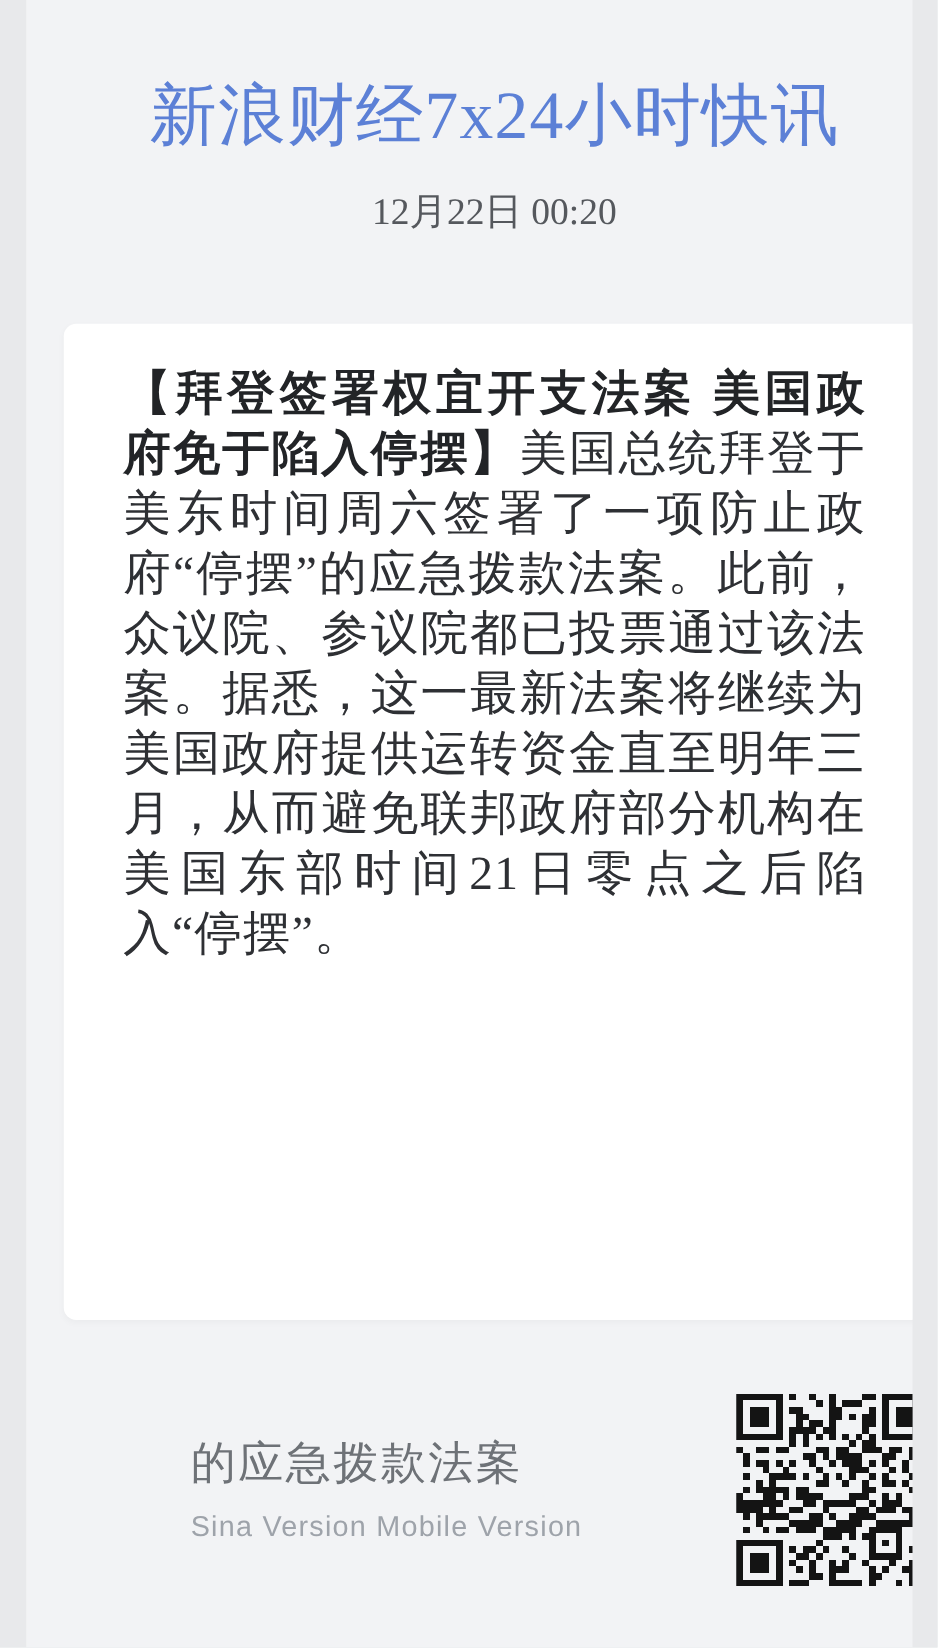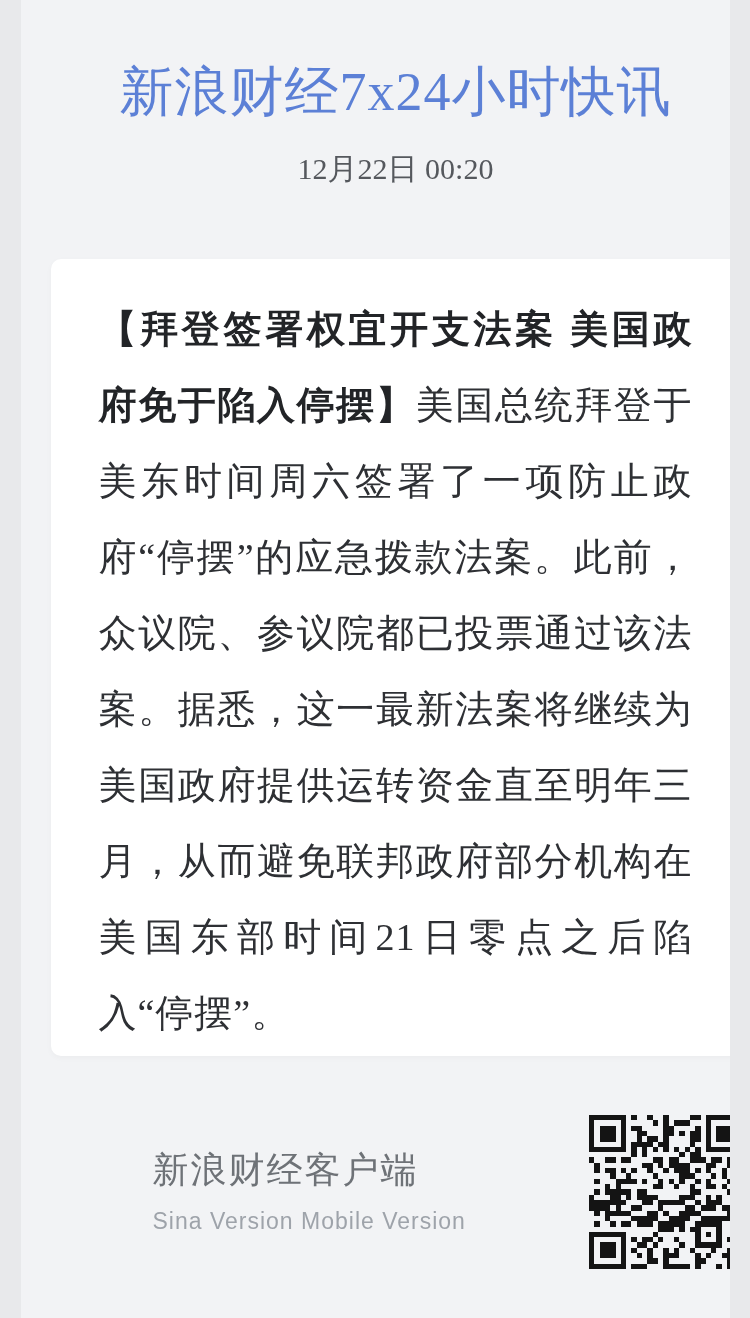--- a/index.html
+++ b/index.html
@@ -19,21 +19,21 @@
     text-align:center;font-size:30px;color:#55585D;
     font-family:"Liberation Serif","DejaVu Serif",serif;
   }
   .news-card{
     position:absolute;left:30px;top:259px;width:690px;height:797px;
     background:#FFFFFF;border-radius:10px;box-sizing:border-box;
     padding:32px 48px 0 48px;
     box-shadow:0 2px 6px rgba(0,0,0,0.03);
   }
   .news-text{
-    margin:0;font-size:38px;line-height:76px;color:#2E3034;
+    margin:0;font-size:38px;line-height:48px;color:#2E3034;
     font-family:"Liberation Serif","DejaVu Serif",serif;
     text-align:justify;letter-spacing:1px;
   }
   .news-text strong{font-weight:700;color:#222427;}
   .app-icon{position:absolute;left:32px;top:1136px;width:88px;height:88px;}
   .app-text{position:absolute;left:132px;top:1146px;}
   .app-name{font-size:36px;color:#6E7277;letter-spacing:2px;}
   .app-name-en{margin-top:13px;font-size:23px;color:#9EA3AA;letter-spacing:1px;}
   .qr-code{position:absolute;left:568px;top:1115px;width:154px;height:154px;}
 </style>
@@ -45,21 +45,21 @@
   <h1 class="page-title">新浪财经7x24小时快讯</h1>
 
   <div class="timestamp">12月22日 00:20</div>
 
   <section class="news-card">
     <p class="news-text"><strong>【拜登签署权宜开支法案 美国政府免于陷入停摆】</strong><span>美国总统拜登于美东时间周六签署了一项防止政府“停摆”的应急拨款法案。此前，众议院、参议院都已投票通过该法案。据悉，这一最新法案将继续为美国政府提供运转资金直至明年三月，从而避免联邦政府部分机构在美国东部时间21日零点之后陷入“停摆”。</span></p>
   </section>
 
 
   <div class="app-text">
-    <div class="app-name">新浪财经客户端</div>
+    <div class="app-name">的应急拨款法案</div>
     <div class="app-name-en">Sina Version Mobile Version</div>
   </div>
 
   <div class="qr-code">
     <svg id="qr-svg" viewBox="0 0 29 29" width="154" height="154" shape-rendering="crispEdges">
         <rect x="8" y="0" width="1" height="1" fill="#141414"></rect>
         <rect x="11" y="0" width="1" height="1" fill="#141414"></rect>
         <rect x="14" y="0" width="1" height="1" fill="#141414"></rect>
         <rect x="19" y="0" width="1" height="1" fill="#141414"></rect>
         <rect x="20" y="0" width="1" height="1" fill="#141414"></rect>

